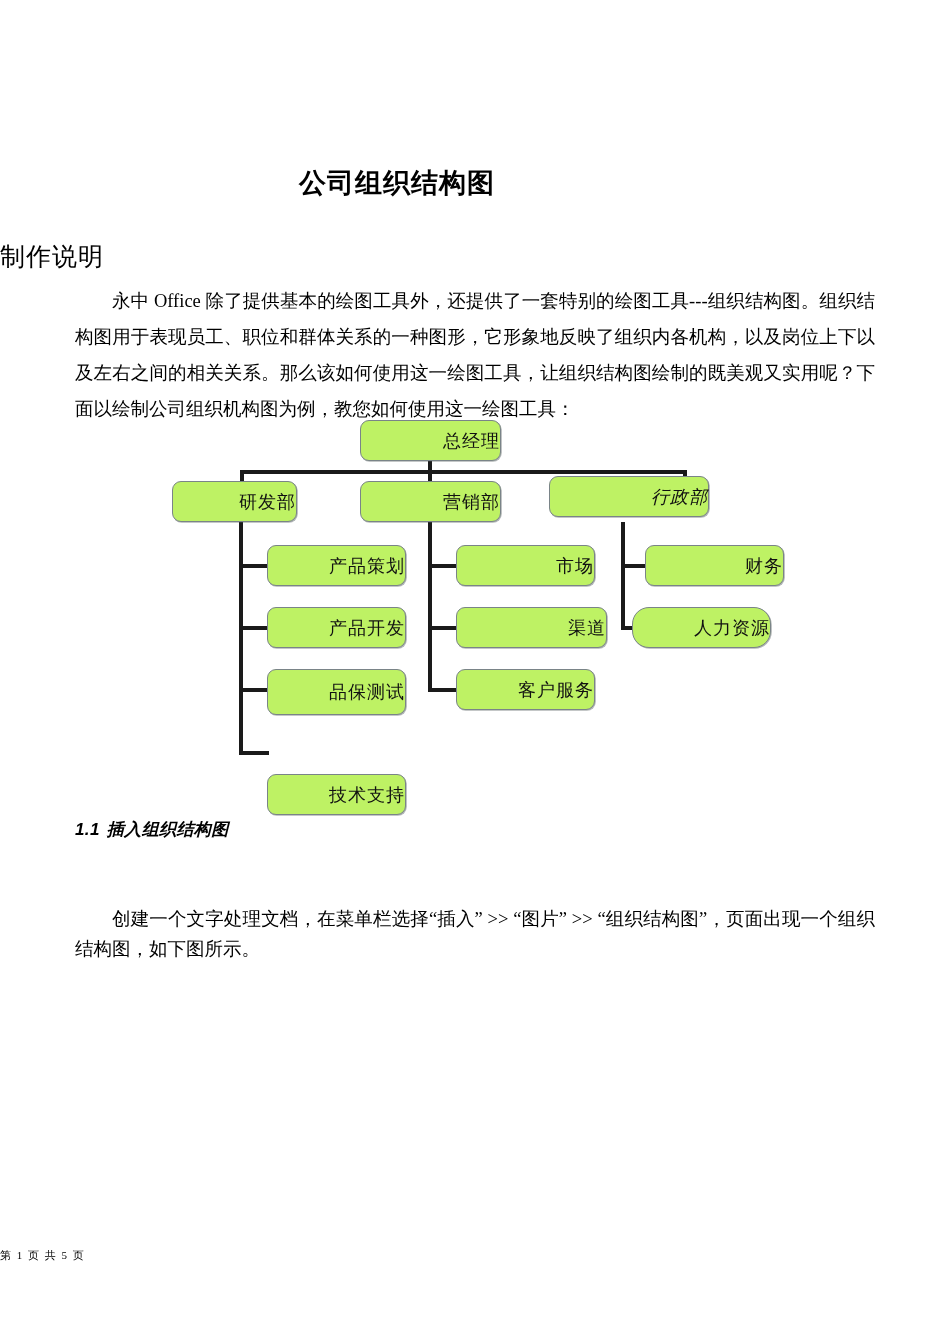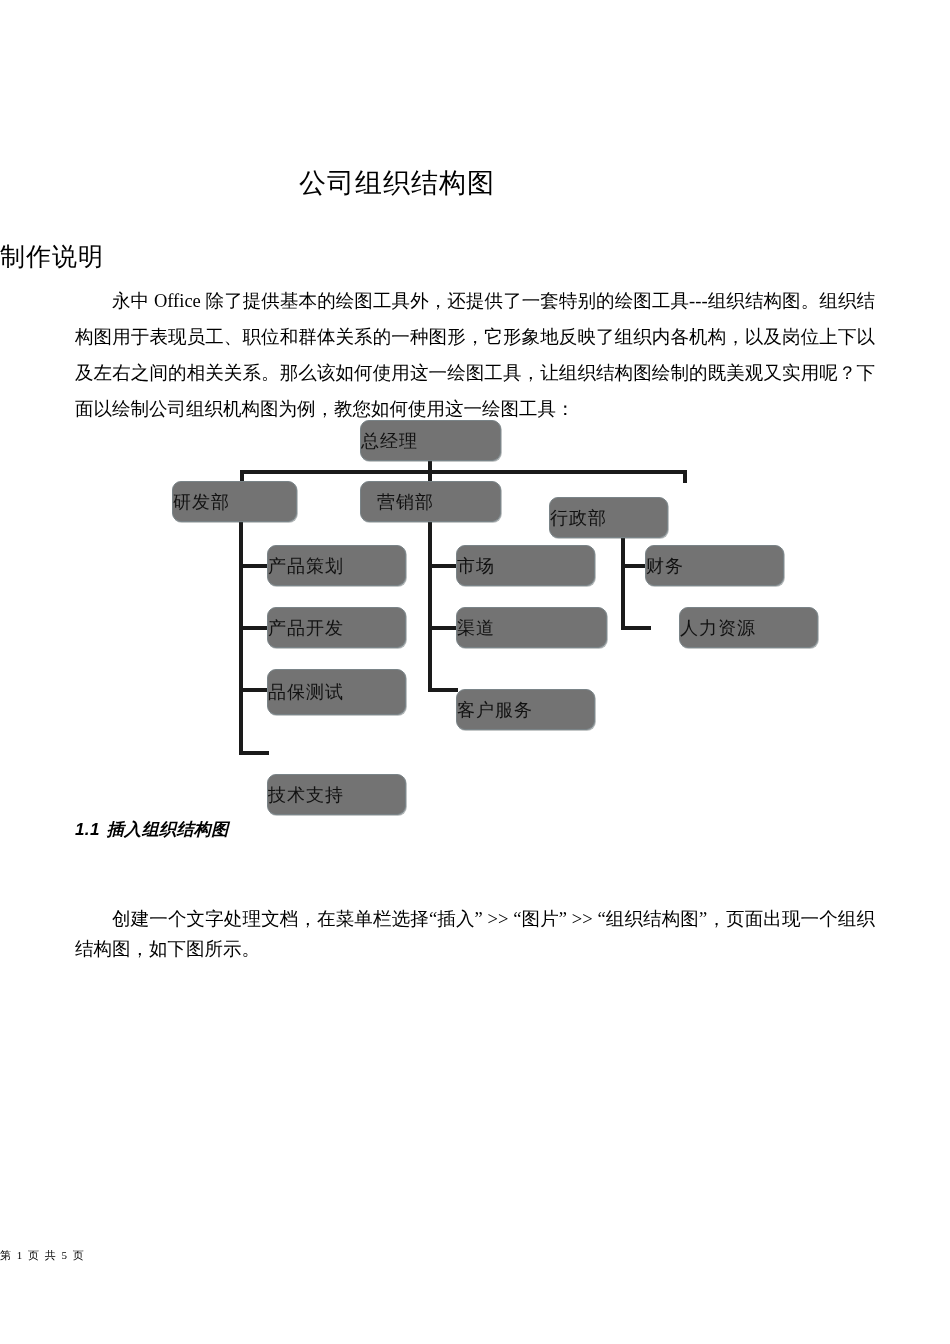--- a/index.html
+++ b/index.html
@@ -26,21 +26,21 @@
   
   .doc-title {
     position: absolute;
     left: 0;
     top: 148px;
     width: 794px;
     text-align: center;
     font-size: 27px;
     line-height: 34px;
     letter-spacing: 1px;
-    font-weight: 400;
+    font-weight: 700;
   }
   .doc-subtitle {
     position: absolute;
     left: 0;
     top: 220px;
     width: 950px;
     text-align: left;
     font-size: 25px;
     line-height: 32px;
     letter-spacing: 1px;
@@ -66,26 +66,26 @@
     position: absolute;
     left: 0;
     top: 0;
     width: 950px;
     height: 1344px;
     pointer-events: none;
   }
   .node {
     position: absolute;
     box-sizing: border-box;
-    background: #737373;
+    background: #bef264;
     border: 1.3px solid #7a8488;
     border-radius: 9px;
     display: flex;
     align-items: center;
-    justify-content: flex-start;
+    justify-content: flex-end;
     font-size: 18px;
     line-height: 1;
     letter-spacing: 1px;
     color: #111111;
     font-family: "Liberation Serif", "DejaVu Serif", serif;
     pointer-events: auto;
     box-shadow: 0.8px 0.8px 0 rgba(80,88,92,0.45);
   }
   .conn {
     position: absolute;
@@ -172,21 +172,21 @@
     <div class="node" style="left:360px; top:420px; width:141px; height:41px;">
       <span>总经理</span>
     </div>
 
     <div class="node" style="left:172px; top:481px; width:125px; height:41px;">
       <span>研发部</span>
     </div>
     <div class="node" style="left:360px; top:481px; width:141px; height:41px;padding-left:16px;">
       <span>营销部</span>
     </div>
-    <div class="node" style="left:549px; top:497px; width:119px; height:41px;">
+    <div class="node" style="left:549px; top:476px; width:160px; height:41px;font-style:italic;">
       <span>行政部</span>
     </div>
 
     <div class="node" style="left:267px; top:545px; width:139px; height:41px;">
       <span>产品策划</span>
     </div>
     <div class="node" style="left:267px; top:607px; width:139px; height:41px;">
       <span>产品开发</span>
     </div>
     <div class="node" style="left:267px; top:669px; width:139px; height:46px;">
@@ -195,28 +195,28 @@
     <div class="node" style="left:267px; top:774px; width:139px; height:41px;">
       <span>技术支持</span>
     </div>
 
     <div class="node" style="left:456px; top:545px; width:139px; height:41px;">
       <span>市场</span>
     </div>
     <div class="node" style="left:456px; top:607px; width:151px; height:41px;">
       <span>渠道</span>
     </div>
-    <div class="node" style="left:456px; top:669px; width:139px; height:41px;margin-top:20px;">
+    <div class="node" style="left:456px; top:669px; width:139px; height:41px;">
       <span>客户服务</span>
     </div>
 
     <div class="node" style="left:645px; top:545px; width:139px; height:41px;">
       <span>财务</span>
     </div>
-    <div class="node" style="left:679px; top:607px; width:139px; height:41px;">
+    <div class="node" style="left:632px; top:607px; width:139px; height:41px;border-radius:17px;">
       <span>人力资源</span>
     </div>
 
   </div>
 
   <div class="section-heading">
     <span class="num">1.1</span><span>插入组织结构图</span>
   </div>
 
   <p class="step-para">创建一个文字处理文档，在菜单栏选择“插入” &gt;&gt; “图片” &gt;&gt; “组织结构图”，页面出现一个组织结构图，如下图所示。</p>

